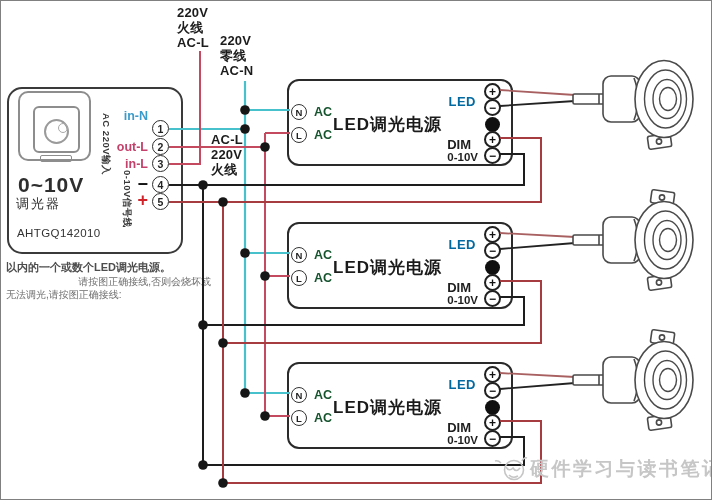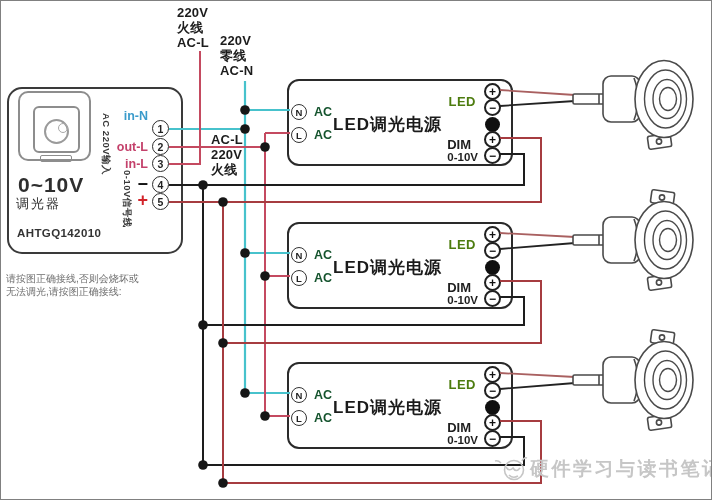--- a/index.html
+++ b/index.html
@@ -14,46 +14,46 @@
   .stack{position:absolute;font-size:13px;line-height:15px;color:#1c1c1c;font-weight:600;letter-spacing:.2px;z-index:2;}
   
   .dimmer-box{position:absolute;left:6px;top:86px;width:176px;height:167px;border:2px solid #3a3a3a;border-radius:15px;background:#fff;z-index:1;}
   .knob-panel{position:absolute;left:17px;top:90px;width:73px;height:70px;border:2px solid #8d8d8d;border-radius:10px;background:#fff;z-index:2;}
   .knob-inner{position:absolute;left:13px;top:13px;width:47px;height:47px;border:2px solid #8d8d8d;border-radius:6px;}
   .knob{position:absolute;left:24px;top:26px;width:25px;height:25px;border:2px solid #9a9a9a;border-radius:50%;}
   .knob-notch{position:absolute;left:38px;top:30px;width:10px;height:10px;border:1.5px solid #a8a8a8;border-radius:50%;}
   .knob-slot{position:absolute;left:20px;top:62px;width:32px;height:7px;border:1.5px solid #8d8d8d;border-radius:2px;}
   .dim-title1{position:absolute;left:17px;top:172px;font-size:21px;font-weight:600;color:#2e2e2e;letter-spacing:1px;z-index:2;}
   .dim-title2{position:absolute;left:15px;top:194px;font-size:13px;font-weight:400;color:#2e2e2e;letter-spacing:2px;z-index:2;}
-  .dim-model{position:absolute;left:16px;top:226px;font-size:11.5px;font-weight:700;color:#333;letter-spacing:.4px;z-index:2;}
+  .dim-model{position:absolute;left:16px;top:226px;font-size:11.5px;font-weight:400;color:#333;letter-spacing:.4px;z-index:2;}
   .v-lbl{position:absolute;transform-origin:0 0;transform:rotate(90deg);font-size:9.5px;color:#3a3a3a;letter-spacing:.5px;white-space:nowrap;font-weight:600;z-index:2;}
   .num-circle{position:absolute;left:151px;width:17px;height:17px;border:1.8px solid #2c2c2c;border-radius:50%;background:#fff;z-index:6;
     display:flex;align-items:center;justify-content:center;font-size:10.5px;font-weight:700;color:#222;}
   .t-lbl{position:absolute;left:101px;width:46px;text-align:right;font-size:12.5px;font-weight:700;line-height:14px;z-index:2;}
   .t-blue{color:var(--labelblue);}
   .t-mag{color:var(--labelmagenta);}
   .t-minus{font-size:18px;font-weight:900;color:#141414;line-height:12px;}
   .t-plus{font-size:18px;font-weight:900;color:var(--plusred);line-height:13px;}
   
   .driver{position:absolute;left:286px;width:226px;height:87px;border:2.5px solid #2a2a2a;border-radius:12px;background:#fff;z-index:1;}
   .nl-circle{position:absolute;left:2px;width:16px;height:16px;border:1.6px solid #333;border-radius:50%;background:#fff;
     display:flex;align-items:center;justify-content:center;font-size:9.5px;font-weight:700;color:#222;}
   .ac-lbl{position:absolute;left:25px;height:16px;line-height:16px;font-size:12.5px;font-weight:700;color:#14532d;}
   .drv-title{position:absolute;left:30px;right:55px;top:32px;text-align:center;font-size:17px;font-weight:600;letter-spacing:1px;color:#1b1b1b;white-space:nowrap;}
-  .led-lbl{position:absolute;right:35px;top:13px;font-size:13px;font-weight:700;letter-spacing:.5px;color:#4d7c0f;}
+  .led-lbl{position:absolute;right:35px;top:13px;font-size:13px;font-weight:700;letter-spacing:.5px;color:#0369a1;}
   .dim-lbl{position:absolute;right:40px;top:56px;font-size:13px;font-weight:700;color:#1f1f1f;}
   .range-lbl{position:absolute;right:33px;top:70px;font-size:11.5px;font-weight:600;color:#1f1f1f;}
   .pm-circle{position:absolute;left:195px;width:17px;height:17px;border:2px solid #202020;border-radius:50%;background:#fff;
     display:flex;align-items:center;justify-content:center;font-size:12px;font-weight:800;color:#111;}
   .hole{position:absolute;left:196px;top:36px;width:15px;height:15px;border-radius:50%;background:#101010;}
   
   .notes{position:absolute;left:5px;top:259px;width:205px;color:var(--notegray);z-index:2;}
   .notes .n1{font-size:11px;line-height:14.5px;font-weight:600;}
   .notes .n2{font-size:10px;line-height:13px;font-weight:500;color:#6e6e6e;}
-  .notes .gap{margin-top:12px;}
+  .notes .gap{margin-top:0;text-align:right;}
   
   .wm{position:absolute;left:529px;top:455px;font-size:19px;font-weight:700;color:var(--watermark);letter-spacing:2.5px;z-index:6;white-space:nowrap;}
   .w{fill:none;}
 </style>
 </head>
 <body>
 
 <div class="page">
 
   <div class="stack" style="left:176px;top:4px">
@@ -185,20 +185,21 @@
     <div class="hole"></div>
     <div class="pm-circle" style="top:50px">
         <span>+</span>
       </div>
     <div class="pm-circle" style="top:66px">
         <span>−</span>
       </div>
   </div>
 
   <div class="notes">
+    <div class="n1">以内的一个或数个LED调光电源。</div>
     <div class="n2 gap">请按图正确接线,否则会烧坏或</div>
     <div class="n2">无法调光,请按图正确接线:</div>
   </div>
 
   <div class="wm">硬件学习与读书笔记</div>
 
   <svg width="712" height="500" viewBox="0 0 712 500">
     <defs>
       <g id="lampbase" stroke="#4a4a4a" stroke-width="1.6" fill="#fff">
         <rect x="647" y="36" width="23" height="13" rx="2" transform="rotate(-8 658 42)"></rect>

